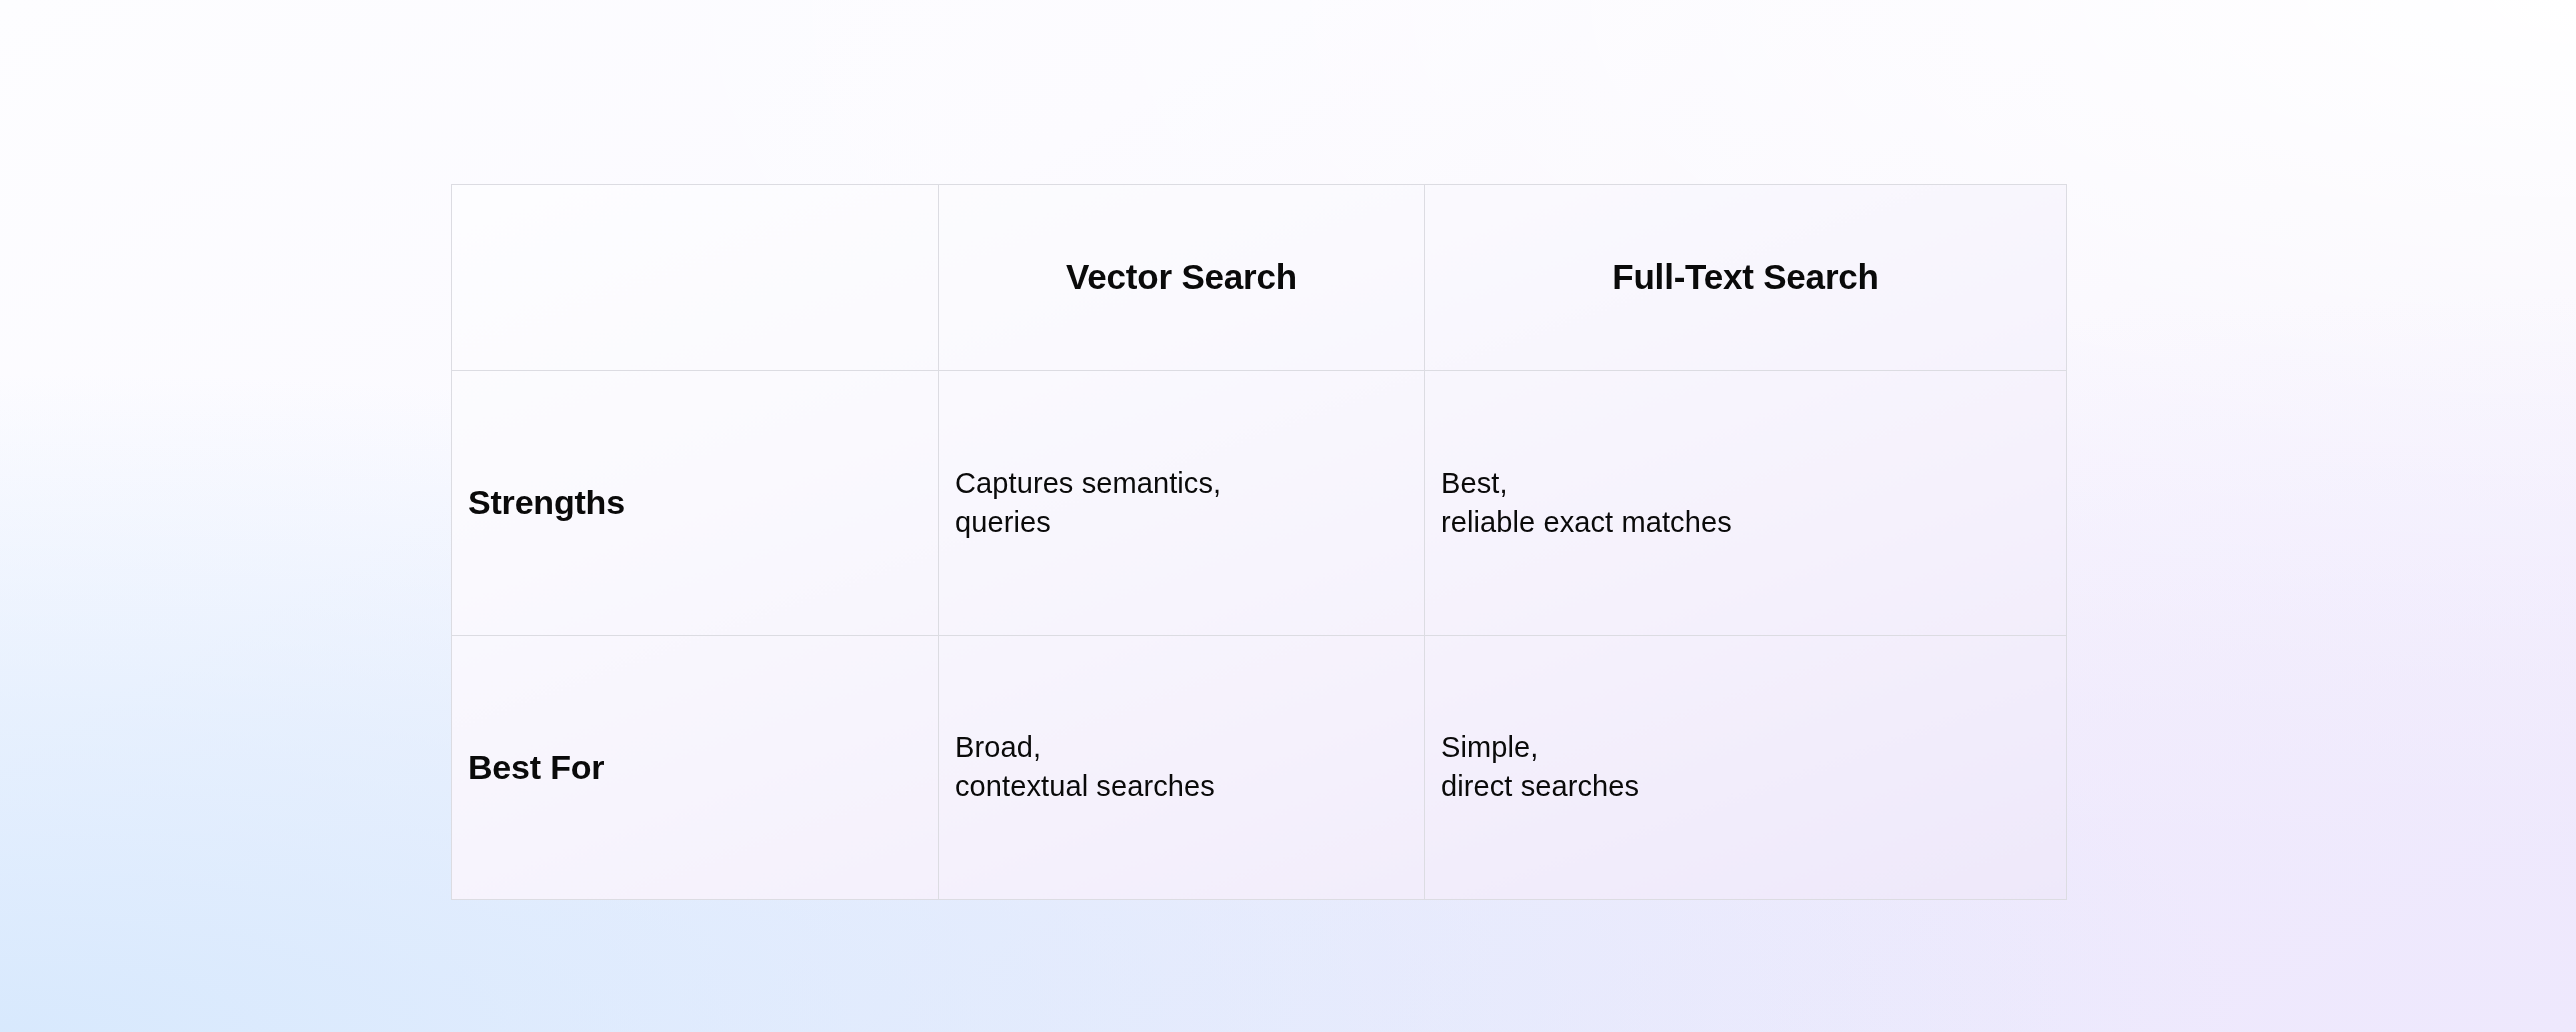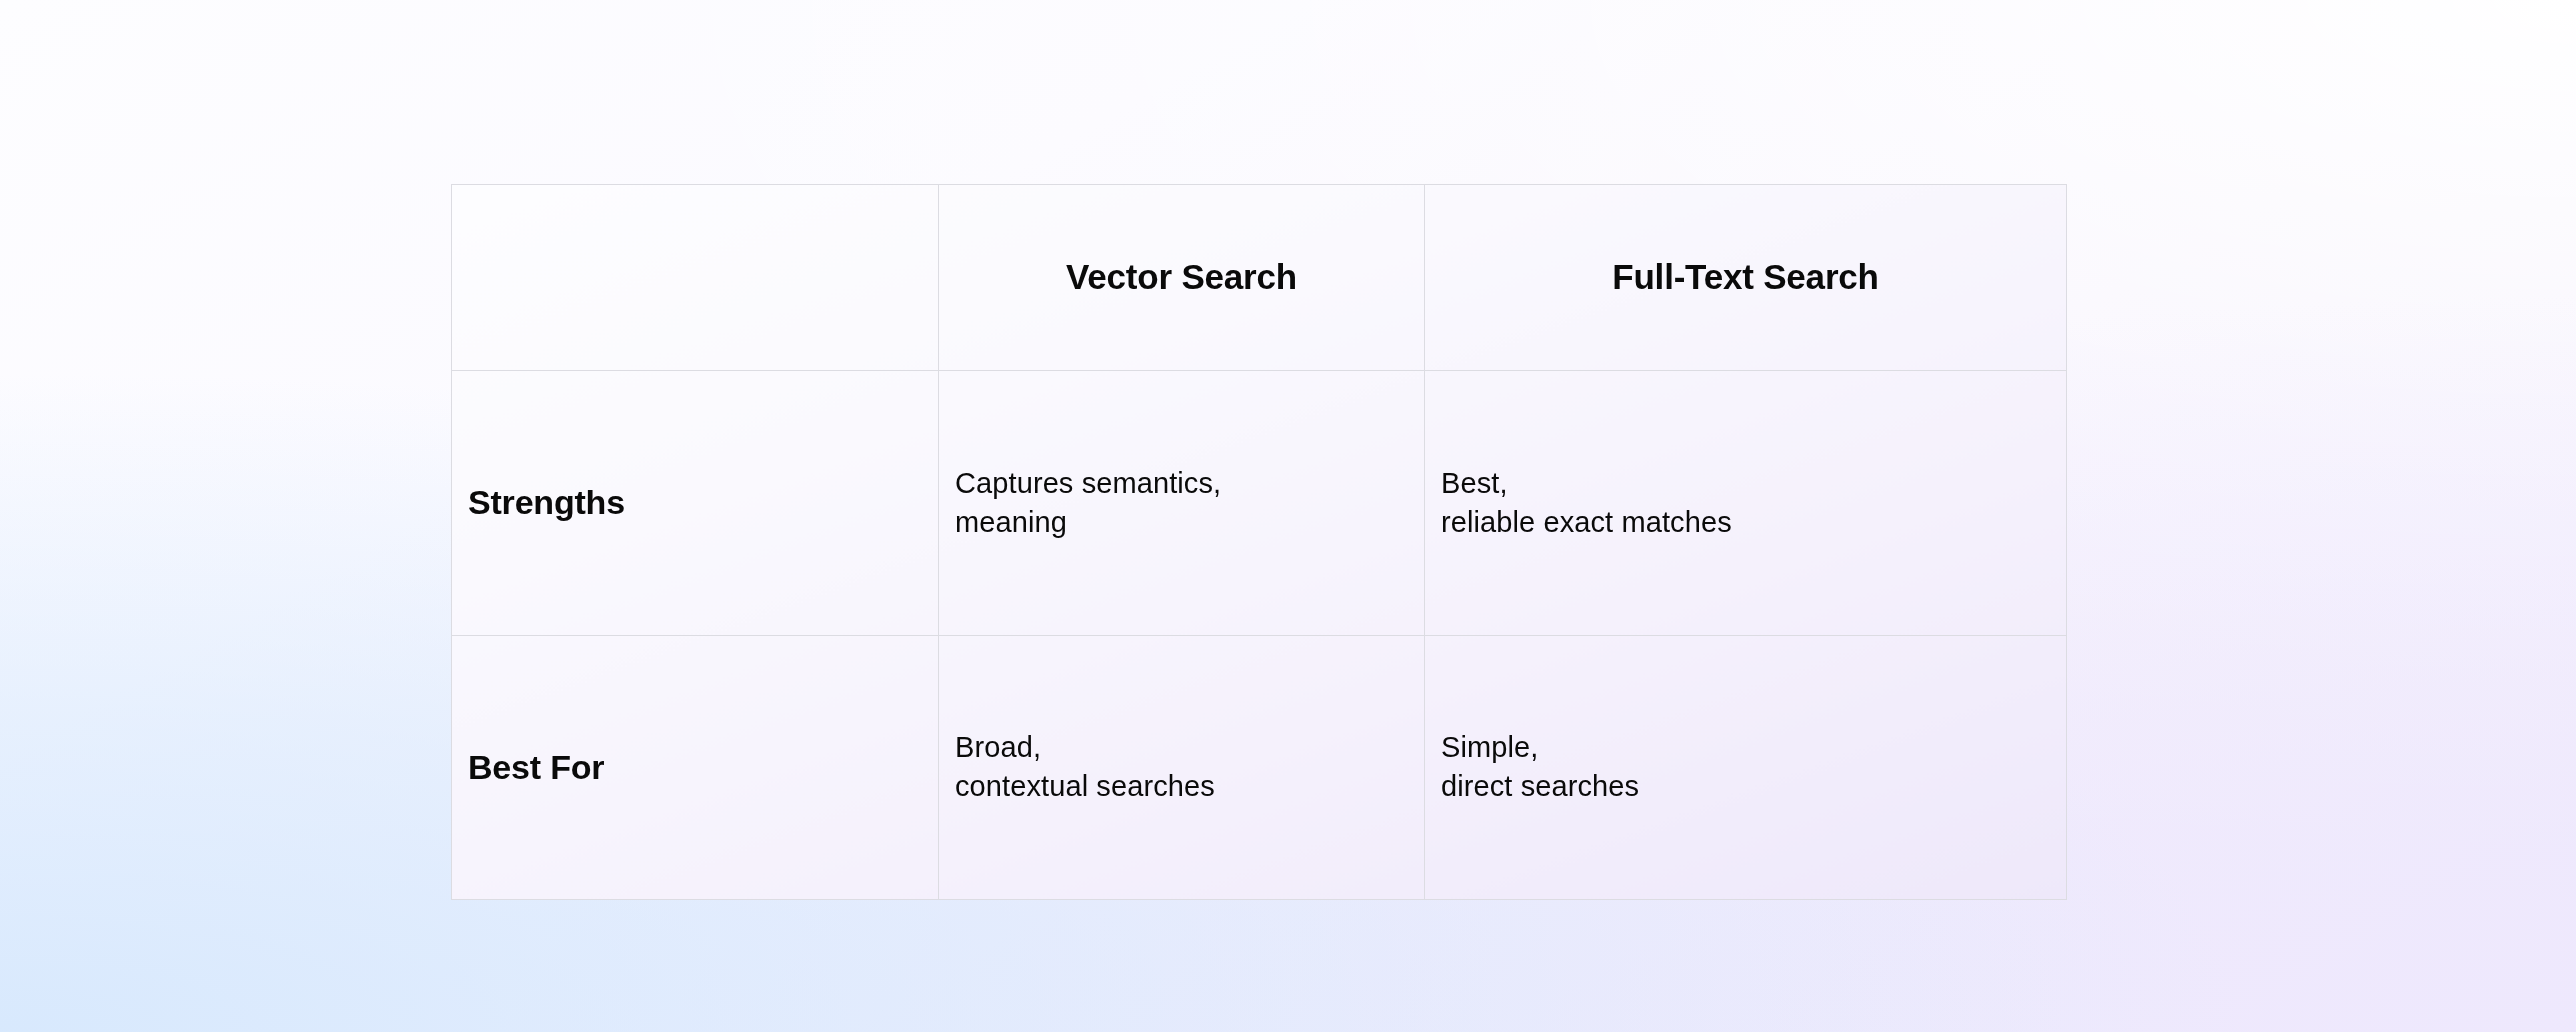--- a/index.html
+++ b/index.html
@@ -111,21 +111,21 @@
         <th class="column-header">Vector Search</th>
         <th class="column-header">Full-Text Search</th>
       </tr>
     </thead>
 
     <tbody>
       <tr class="data-row">
         <td class="row-label">Strengths</td>
         <td class="data-cell">
           <span class="cell-line">Captures semantics,</span>
-          <span class="cell-line">meaning</span>
+          <span class="cell-line">queries</span>
         </td>
         <td class="data-cell">
           <span class="cell-line">Best,</span>
           <span class="cell-line">reliable exact matches</span>
         </td>
       </tr>
 
 
       <tr class="data-row">
         <td class="row-label">Best For</td>

